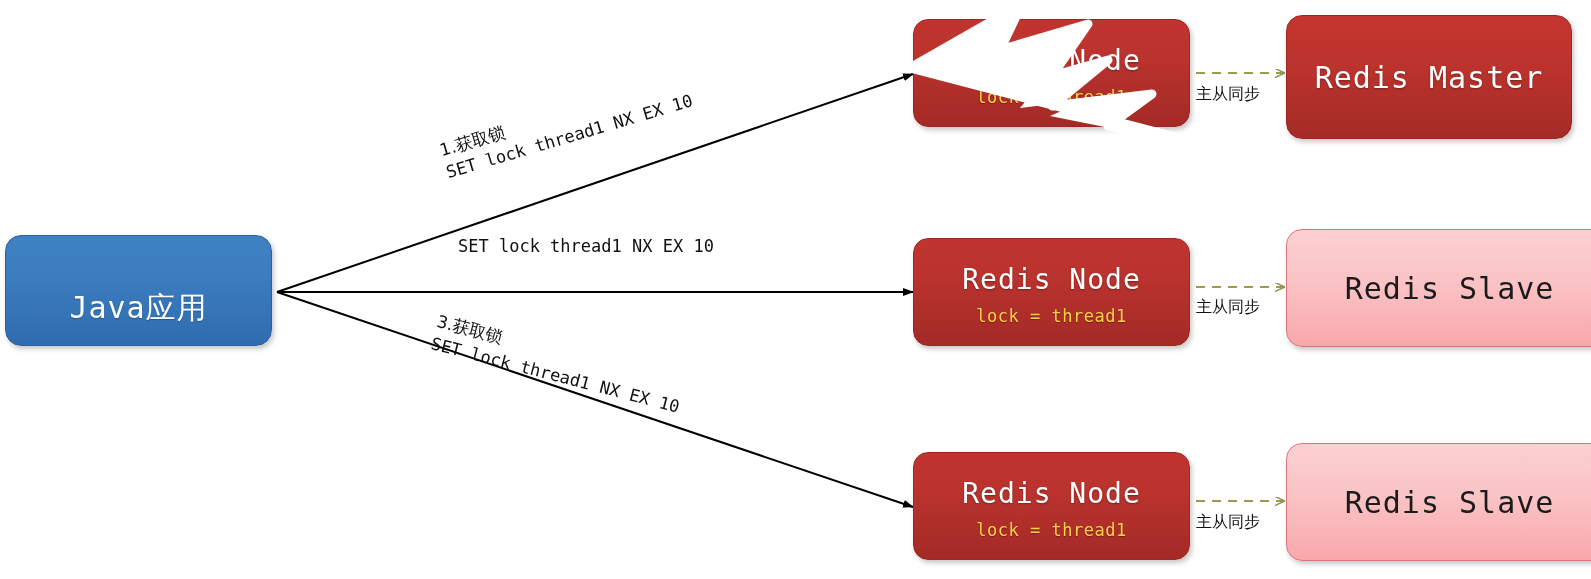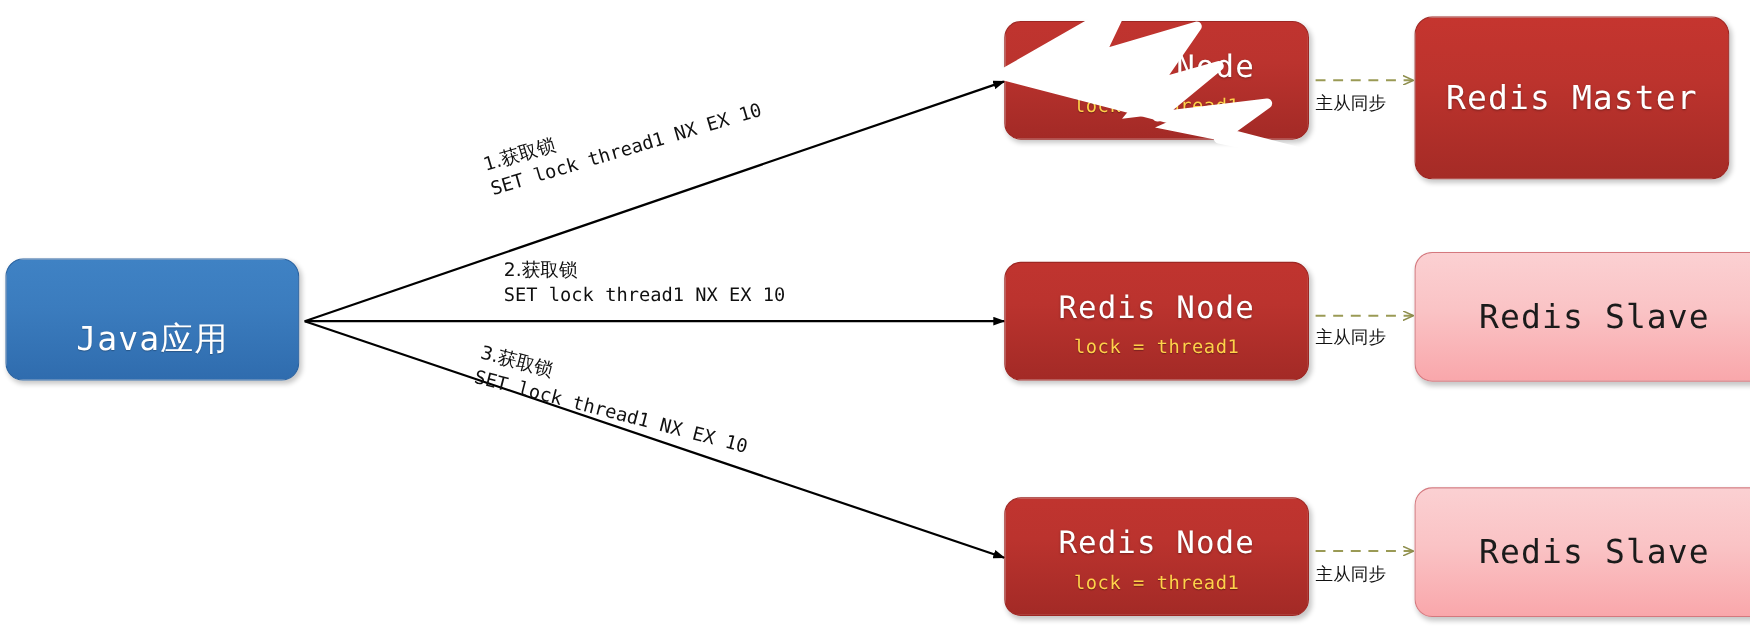--- a/index.html
+++ b/index.html
@@ -73,21 +73,21 @@
     letter-spacing: 0.5px;
     margin-top: 10px;
     text-shadow: 0 1px 1px rgba(0,0,0,0.35);
   }
 
   
   .node-master {
     left: 1286px;
     top: 15px;
     width: 286px;
-    height: 148px;
+    height: 124px;
     background: linear-gradient(180deg, #c5352f 0%, #bc332d 40%, #a52b26 100%);
     border: 1px solid #9d2723;
     border-radius: 16px;
     text-align: right;
   }
   .node-master .title {
     font-family: "DejaVu Sans Mono", "Liberation Mono", monospace;
     font-size: 30px;
     color: #ffffff;
     letter-spacing: 1px;
@@ -242,21 +242,20 @@
   </div>
 
   <span class="sync-label sync-3">主从同步</span>
 
   <div class="edge-label label-1">
     <span class="l1">1.获取锁</span>
     <span class="l2">SET lock thread1 NX EX 10</span>
   </div>
 
   <div class="edge-label label-2">
-    <span class="l1">2.获取锁</span>
     <span class="l2">SET lock thread1 NX EX 10</span>
   </div>
 
   <div class="edge-label label-3">
     <span class="l1">3.获取锁</span>
     <span class="l2">SET lock thread1 NX EX 10</span>
   </div>
 
 </div>
 

